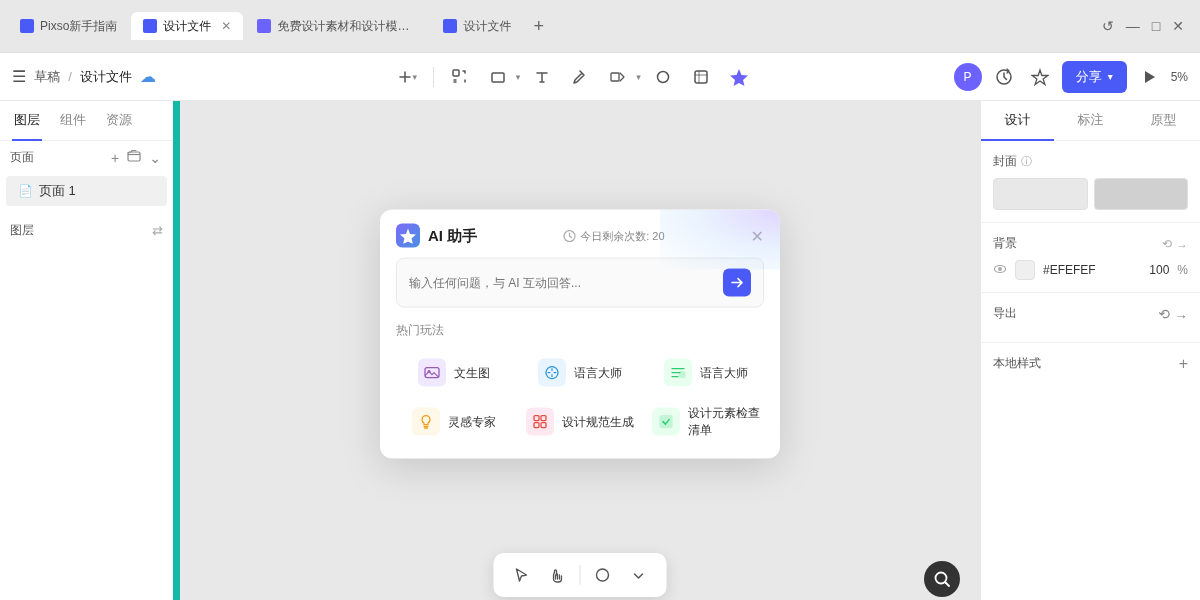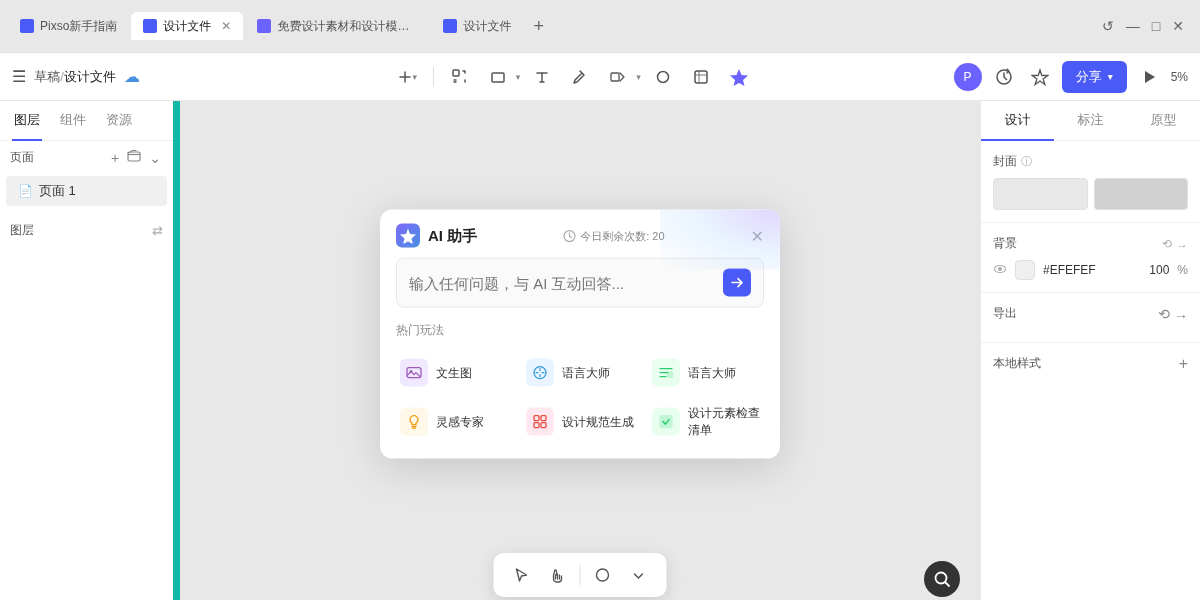--- a/index.html
+++ b/index.html
@@ -15,21 +15,21 @@
     .tab-text { overflow: hidden; text-overflow: ellipsis; white-space: nowrap; max-width: 140px; }
     .tab-new { padding: 0 8px; font-size: 18px; color: #666; cursor: pointer; line-height: 28px; }
     .tab-bar-spacer { flex: 1; }
     .browser-controls { display: flex; align-items: center; gap: 12px; padding-right: 8px; }
     .browser-controls span { font-size: 14px; color: #666; cursor: pointer; }
 
     
     .app-toolbar { display: flex; align-items: center; height: 48px; background: #ffffff; border-bottom: 1px solid #e8e8e8; padding: 0 12px; gap: 8px; }
     .toolbar-left { display: flex; align-items: center; gap: 8px; min-width: 180px; }
     .menu-icon { font-size: 16px; color: #555; cursor: pointer; }
-    .breadcrumb { display: flex; align-items: center; gap: 0; font-size: 13px; color: #555; }
+    .breadcrumb { display: flex; align-items: center; gap: 8px; font-size: 13px; color: #555; }
     .breadcrumb .sep { color: #aaa; }
     .breadcrumb .current { font-weight: 500; color: #222; }
     .cloud-icon { font-size: 16px; color: #4a90e2; cursor: pointer; }
     .toolbar-center { display: flex; align-items: center; gap: 6px; flex: 1; justify-content: center; }
     .tool-btn { display: flex; align-items: center; justify-content: center; width: 32px; height: 32px; border-radius: 6px; cursor: pointer; color: #555; font-size: 16px; border: none; background: transparent; }
     .tool-btn-group { display: flex; align-items: center; gap: 2px; }
     .tool-separator { width: 1px; height: 20px; background: #e0e0e0; margin: 0 4px; }
     .toolbar-right { display: flex; align-items: center; gap: 8px; min-width: 200px; justify-content: flex-end; }
     .avatar { width: 28px; height: 28px; border-radius: 50%; background: #6c63ff; display: flex; align-items: center; justify-content: center; font-size: 12px; color: white; cursor: pointer; }
     .icon-btn { width: 28px; height: 28px; display: flex; align-items: center; justify-content: center; cursor: pointer; color: #555; font-size: 16px; border-radius: 6px; }
@@ -63,26 +63,26 @@
     
     .ai-modal { position: absolute; top: 50%; left: 50%; transform: translate(-50%, -60%); background: white; border-radius: 12px; width: 400px; box-shadow: 0 8px 40px rgba(0,0,0,0.15); overflow: hidden; }
     .ai-modal-header { display: flex; align-items: center; justify-content: space-between; padding: 14px 16px 10px; position: relative; }
     .ai-modal-header::before { content: ''; position: absolute; top: 0; right: 0; width: 120px; height: 60px; background: radial-gradient(ellipse at top right, rgba(180,150,255,0.4), rgba(150,200,255,0.2), transparent); border-radius: 0 12px 0 0; pointer-events: none; }
     .ai-title { display: flex; align-items: center; gap: 8px; font-size: 15px; font-weight: 600; color: #222; }
     .ai-logo { width: 24px; height: 24px; background: linear-gradient(135deg, #7c6af7, #4a90e2); border-radius: 6px; display: flex; align-items: center; justify-content: center; color: white; font-size: 10px; font-weight: bold; }
     .ai-remaining { display: flex; align-items: center; gap: 4px; font-size: 11px; color: #888; }
     .ai-close { font-size: 16px; color: #aaa; cursor: pointer; }
     .ai-input-area { padding: 0 16px 14px; }
     .ai-input-box { display: flex; align-items: center; border: 1px solid #e8e8e8; border-radius: 8px; padding: 10px 12px; gap: 8px; background: #fafafa; }
-    .ai-input-box input { flex: 1; border: none; outline: none; font-size: 15px; color: #999; background: transparent; }
+    .ai-input-box input { flex: 1; border: none; outline: none; font-size: 12px; color: #999; background: transparent; }
     .ai-send-btn { width: 28px; height: 28px; background: #4a5af7; border-radius: 6px; display: flex; align-items: center; justify-content: center; cursor: pointer; color: white; font-size: 14px; flex-shrink: 0; }
     .ai-features { padding: 0 16px 16px; }
     .ai-features-title { font-size: 12px; color: #888; margin-bottom: 16px; }
     .ai-features-grid { display: grid; grid-template-columns: 1fr 1fr 1fr; gap: 10px; }
-    .ai-feature-item { display: flex; align-items: center; gap: 8px; cursor: pointer; padding: 4px; border-radius: 6px; }
+    .ai-feature-item { display: flex; align-items: center; gap: 8px; cursor: pointer; padding: 4px; border-radius: 6px; justify-content: center; }
     .ai-feature-icon { width: 28px; height: 28px; border-radius: 6px; display: flex; align-items: center; justify-content: center; font-size: 14px; flex-shrink: 0; }
     .ai-feature-label { font-size: 12px; color: #333; }
 
     
     .bottom-toolbar { position: absolute; bottom: 20px; left: 50%; transform: translateX(-50%); display: flex; align-items: center; gap: 4px; background: white; border-radius: 10px; padding: 6px 12px; box-shadow: 0 4px 16px rgba(0,0,0,0.12); }
     .bottom-tool { width: 32px; height: 32px; display: flex; align-items: center; justify-content: center; cursor: pointer; border-radius: 6px; color: #555; font-size: 16px; }
     .bottom-tool-sep { width: 1px; height: 20px; background: #e0e0e0; margin: 0 2px; }
 
     
     .zoom-search-btn { position: absolute; bottom: 20px; right: 20px; width: 36px; height: 36px; background: #333; border-radius: 50%; display: flex; align-items: center; justify-content: center; cursor: pointer; color: white; font-size: 16px; }

